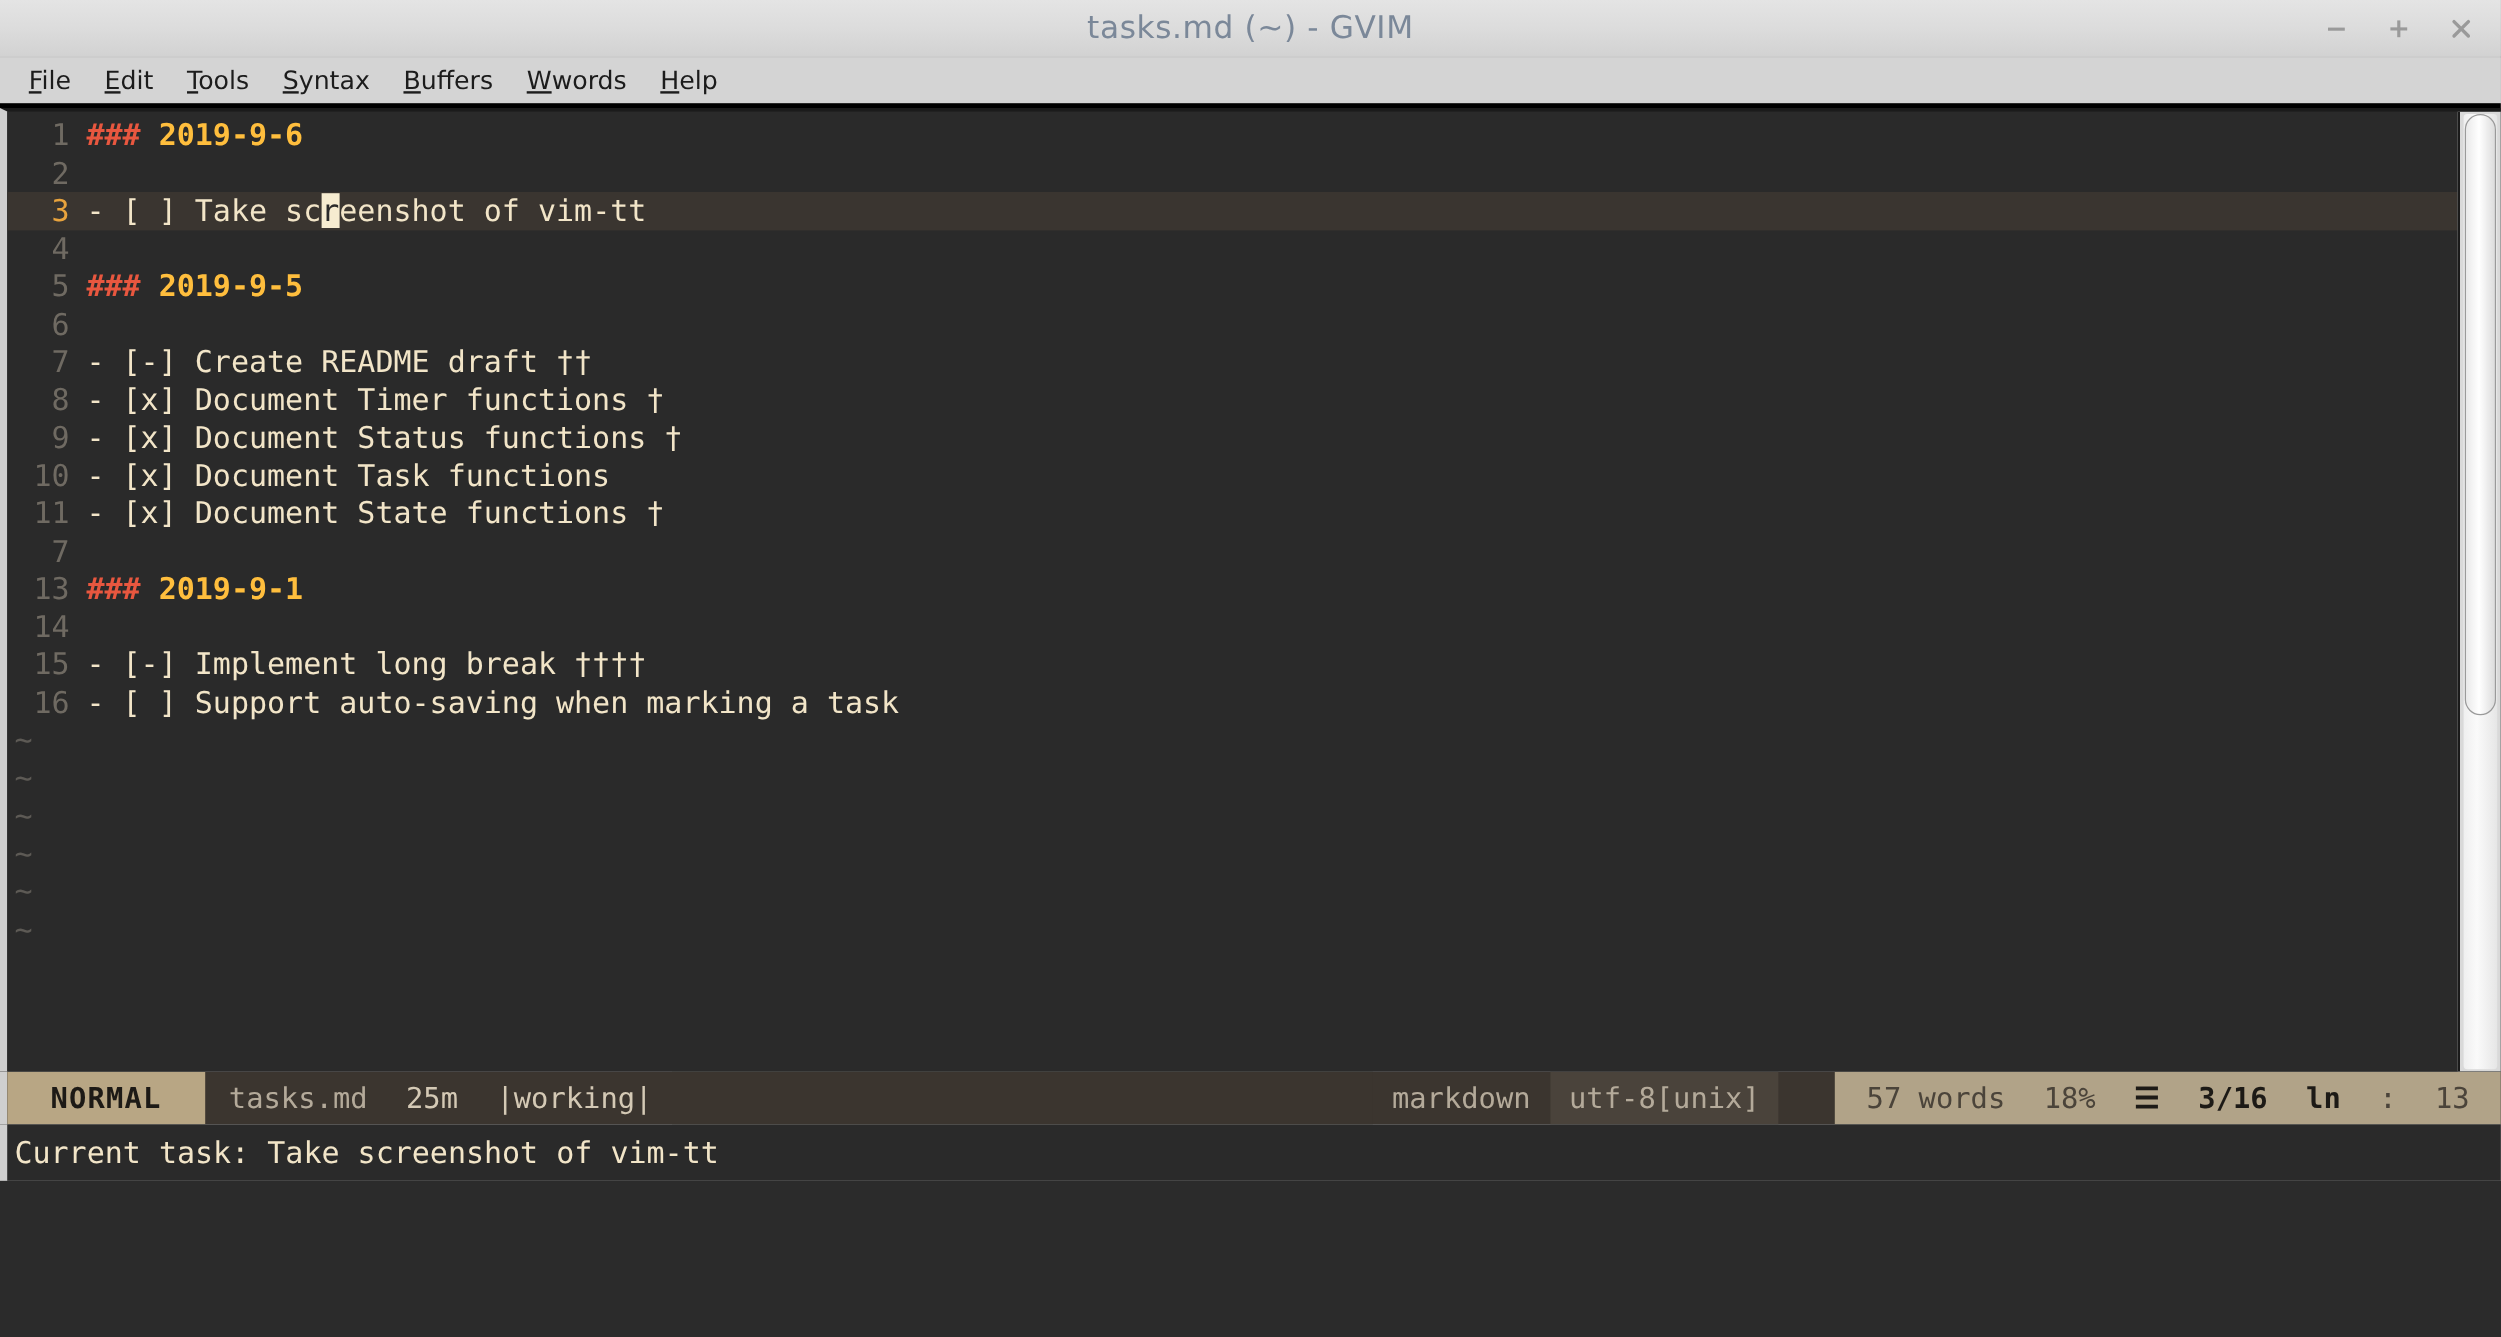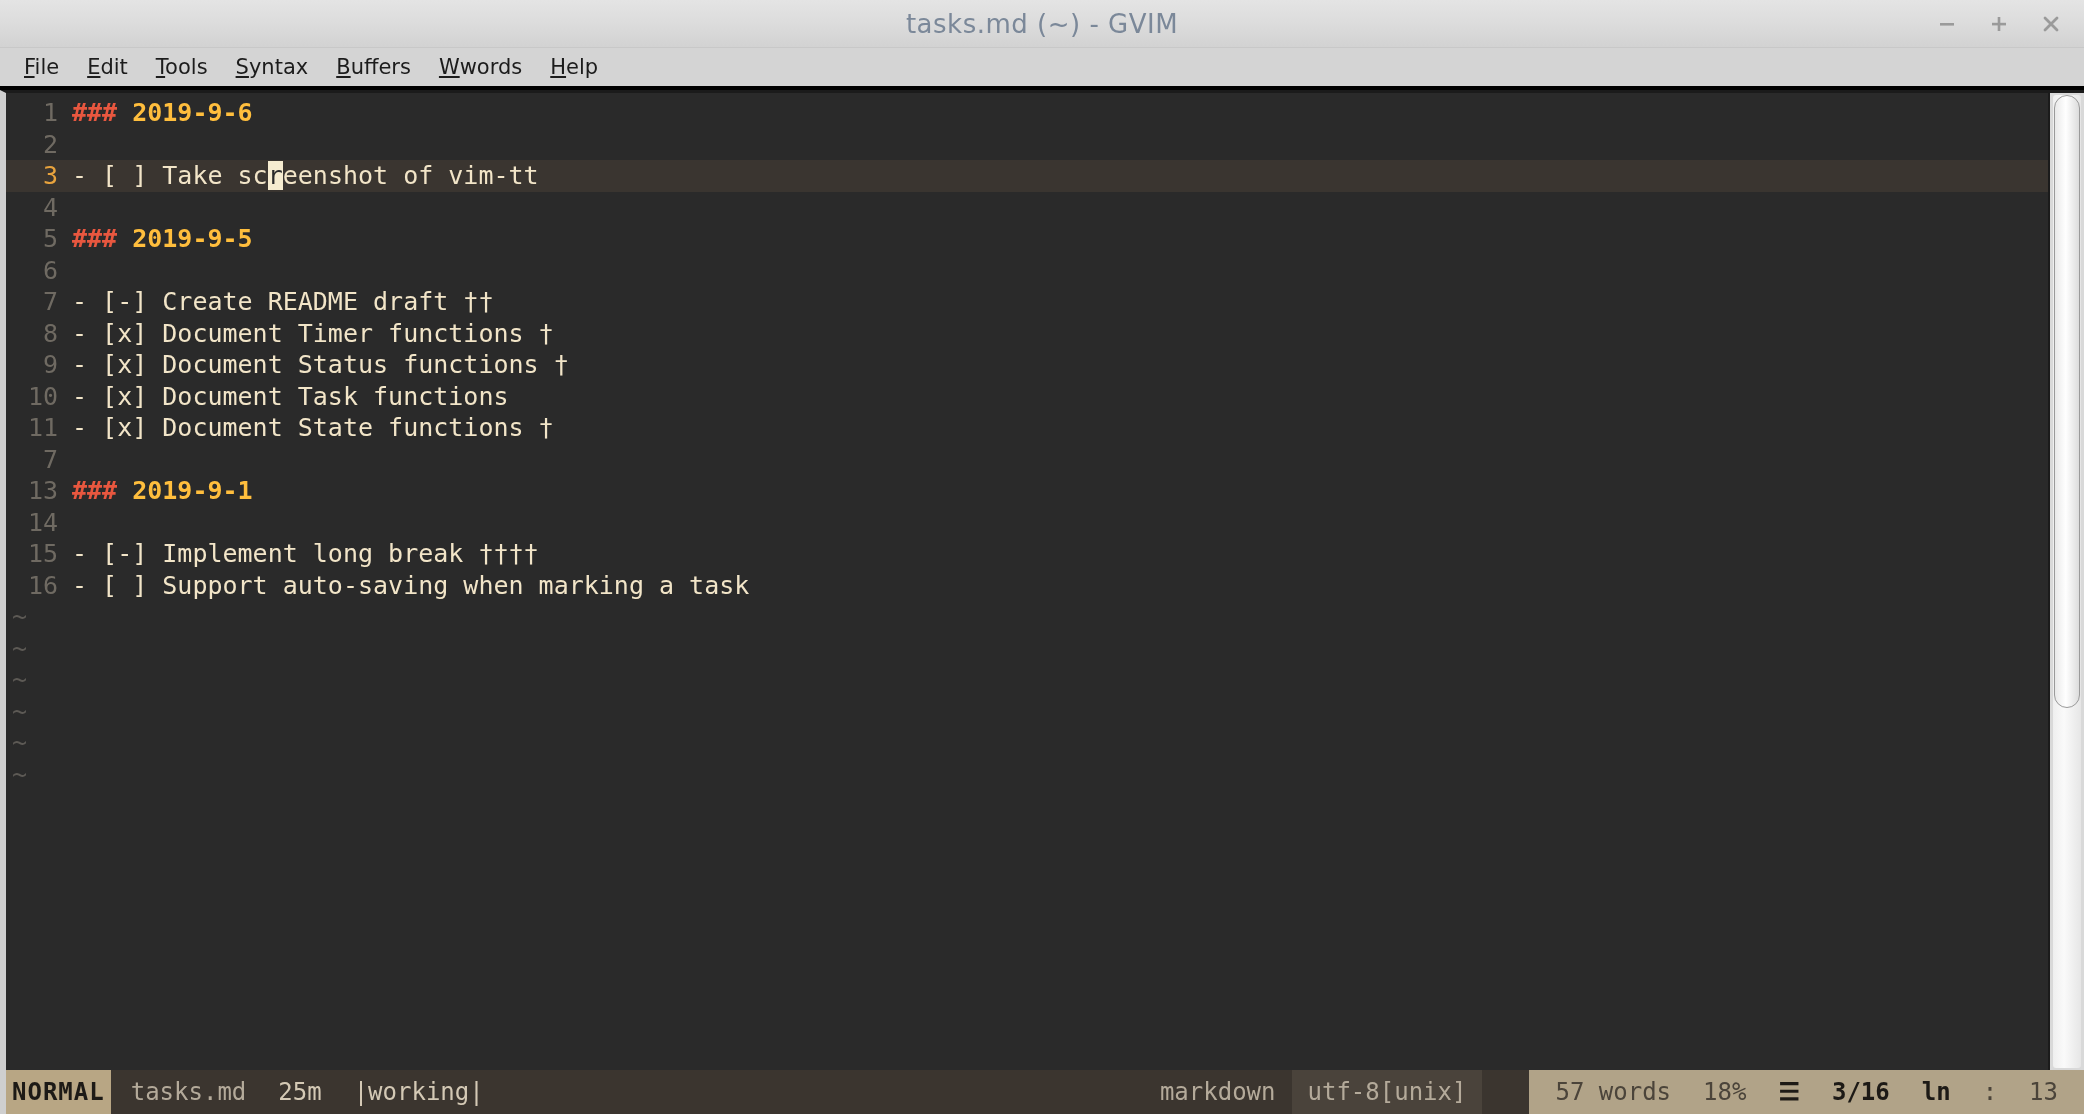--- a/index.html
+++ b/index.html
@@ -11,21 +11,21 @@
     width: 2084px;
     height: 1114px;
     overflow: hidden;
     font-family: "DejaVu Sans Mono", monospace;
   }
 
   
   #gvim-window {
     position: relative;
     width: 2084px;
-    height: 1114px;
+    height: 984px;
     box-sizing: border-box;
     background: #d6d6d6;
     display: flex;
     flex-direction: column;
     justify-content: flex-end;
   }
 
   
   #titlebar {
     position: relative;
@@ -189,21 +189,21 @@
     display: flex;
     align-items: center;
     white-space: nowrap;
     padding: 0 16px;
   }
   .sl-mode {
     background: #b8a684;
     color: #1d1a16;
     font-weight: bold;
     letter-spacing: 1px;
-    padding: 0 6px;
+    padding: 0 36px;
   }
   .sl-file { color: #b4aa9a; padding-left: 20px; }
   .sl-timer { color: #d4c9b5; }
   .sl-spacer { flex: 1 1 auto; background: #3b352f; }
   .sl-ft { color: #b4aa9a; }
   .sl-enc {
     background: #4a433b;
     color: #b4aa9a;
   }
   .sl-right {
@@ -314,14 +314,15 @@
       <span class="cell dim">57 words</span>
       <span class="cell dim">18%</span>
       <span class="cell bold">☰</span>
       <span class="cell bold">3/16</span>
       <span class="cell bold">l⁠n</span>
       <span class="cell dim">:</span>
       <span class="cell dim">13</span>
     </div>
   </div>
 
+  <div id="cmdline">Current task: Take screenshot of vim-tt</div>
 
 </div>
 
 </body></html>

